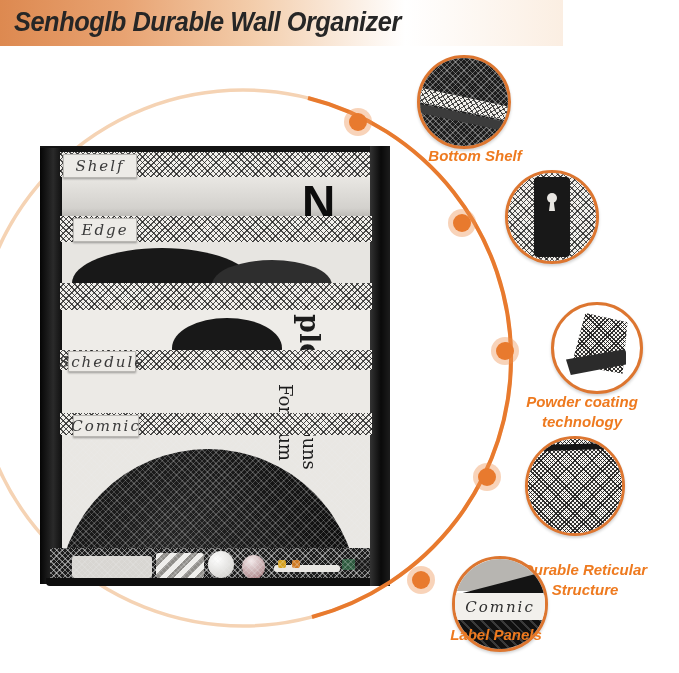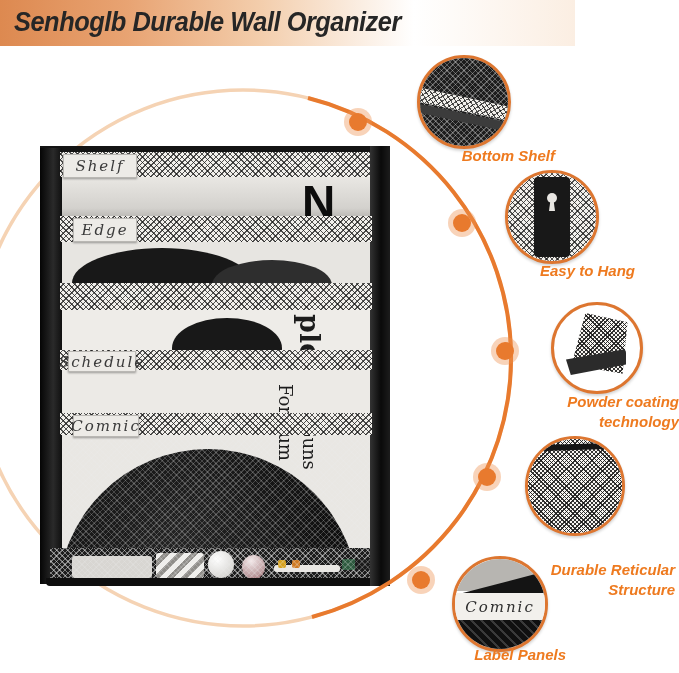--- a/index.html
+++ b/index.html
@@ -1,21 +1,21 @@
 <!DOCTYPE html>
 <html><head>
 <meta charset="utf-8">
 <style>
   html,body{margin:0;padding:0;background:#fff;}
   .stage{position:relative;width:679px;height:673px;background:#ffffff;overflow:hidden;
          font-family:"Liberation Sans",sans-serif;}
 
   
   .banner{position:absolute;left:0;top:0;width:563px;height:46px;
-          background:linear-gradient(90deg,#dd8950 0%,#e8a372 22%,#f3cdab 45%,#ffffff 72%,#fbeee2 100%);padding-left:12px;}
+          background:linear-gradient(90deg,#dd8950 0%,#e8a372 22%,#f3cdab 45%,#ffffff 72%,#fbeee2 100%);}
   .title{position:absolute;left:14px;top:7px;font-size:27px;font-weight:bold;font-style:italic;
          color:#262626;letter-spacing:-0.5px;transform:scaleX(.94);transform-origin:left center;white-space:nowrap;}
 
   
   .mesh-dark{background-color:#1d1d1d;background-image:
       repeating-linear-gradient(45deg,rgba(255,255,255,.30) 0 1px,rgba(255,255,255,0) 1px 4px),
       repeating-linear-gradient(-45deg,rgba(255,255,255,.30) 0 1px,rgba(255,255,255,0) 1px 4px);}
   .mesh-light{background-color:#f2f0ec;background-image:
       repeating-linear-gradient(45deg,rgba(25,25,25,.75) 0 1px,rgba(0,0,0,0) 1px 4px),
       repeating-linear-gradient(-45deg,rgba(25,25,25,.75) 0 1px,rgba(0,0,0,0) 1px 4px);}
@@ -53,21 +53,21 @@
 
   
   .overlay-svg{position:absolute;left:0;top:0;pointer-events:none;}
   .svg-back{z-index:1;}
   .svg-front{z-index:3;}
 
   
   .callout-circle{position:absolute;border:3px solid #dd7630;border-radius:50%;overflow:hidden;
                   background:#fff;z-index:4;box-shadow:0 2px 3px rgba(0,0,0,.18);}
   .callout-label{position:absolute;z-index:4;color:#ee7a1f;font-weight:bold;font-style:italic;
-                 font-size:15px;text-align:right;line-height:1.35;}
+                 font-size:15px;text-align:center;line-height:1.35;}
   .band{position:absolute;}
   .keypanel{position:absolute;left:26px;top:4px;width:36px;height:80px;background:#181818;border-radius:4px;}
   .keyhole-circle{position:absolute;left:13px;top:16px;width:10px;height:10px;border-radius:50%;background:#e8e6e2;}
   .keyhole-slot{position:absolute;left:15px;top:25px;width:6px;height:9px;background:#e8e6e2;
                 clip-path:polygon(20% 0,80% 0,100% 100%,0 100%);}
   .corner-mesh{position:absolute;left:14px;top:8px;width:62px;height:66px;
                clip-path:polygon(28% 0,96% 14%,88% 92%,6% 78%);
                border-radius:6px;}
   .corner-edge{position:absolute;left:12px;top:44px;width:60px;height:26px;background:#2b2b2b;
                clip-path:polygon(0 40%,100% 0,100% 60%,8% 100%);border-radius:4px;}
@@ -166,21 +166,20 @@
   </div>
   <div class="callout-label" style="left:395px;top:146px;width:160px;">Bottom Shelf</div>
 
   <div class="callout-circle" style="left:505px;top:170px;width:88px;height:88px;">
     <div class="shelf-cover mesh-light"></div>
     <div class="keypanel">
       <div class="keyhole-circle"></div>
       <div class="keyhole-slot"></div>
     </div>
   </div>
-  <div class="callout-label" style="left:475px;top:261px;width:160px;">Easy to Hang</div>
 
   <div class="callout-circle" style="left:551px;top:302px;width:86px;height:86px;">
     <div class="corner-mesh mesh-fine"></div>
     <div class="corner-edge"></div>
   </div>
   <div class="callout-label" style="left:485px;top:392px;width:194px;">
     <div>Powder coating technology</div>
   </div>
 
   <div class="callout-circle" style="left:525px;top:436px;width:94px;height:94px;">
@@ -188,15 +187,15 @@
     <div class="band" style="left:2px;top:5px;width:92px;height:6px;background:#151515;transform:rotate(-2deg);"></div>
   </div>
   <div class="callout-label" style="left:495px;top:560px;width:180px;">Durable Reticular Structure</div>
 
   <div class="callout-circle" style="left:452px;top:556px;width:90px;height:90px;">
     <div class="lp-top"></div>
     <div class="lp-wedge"></div>
     <div class="lp-band">Comnic</div>
     <div class="lp-bottom"></div>
   </div>
-  <div class="callout-label" style="left:426px;top:645px;width:140px;">Label Panels</div>
+  <div class="callout-label" style="left:426px;top:625px;width:140px;">Label Panels</div>
 
 </div>
 
 </body></html>

